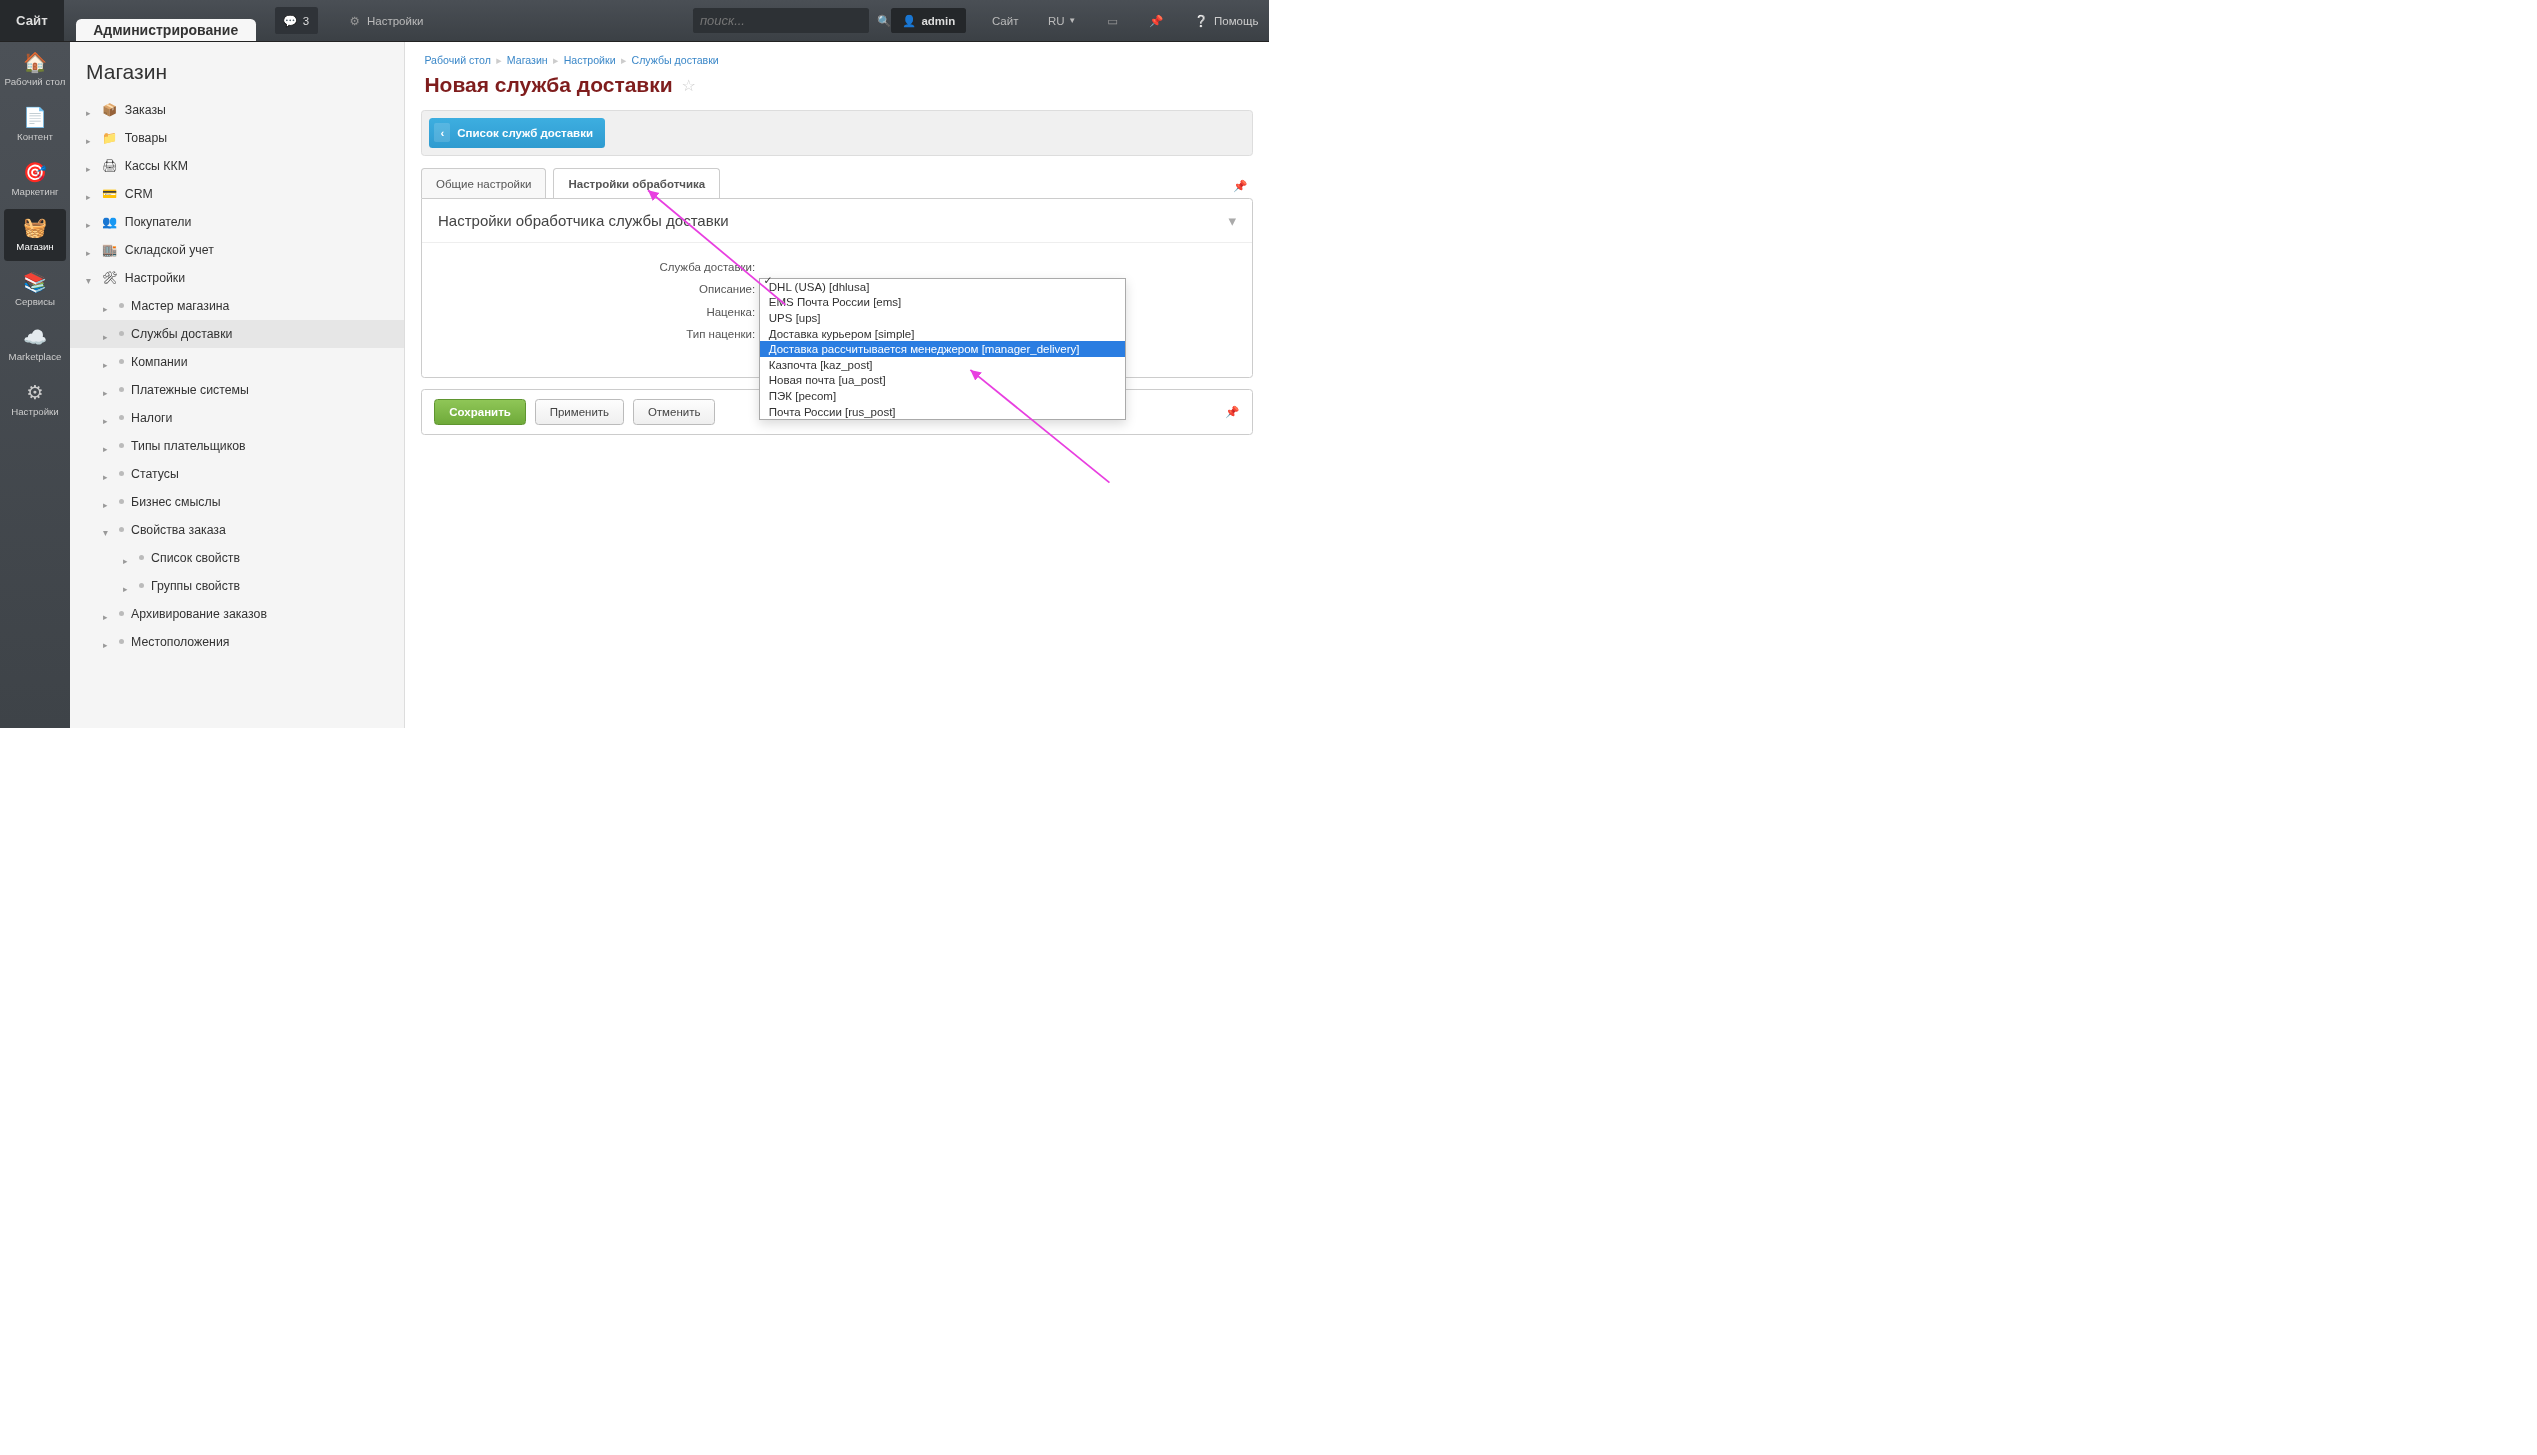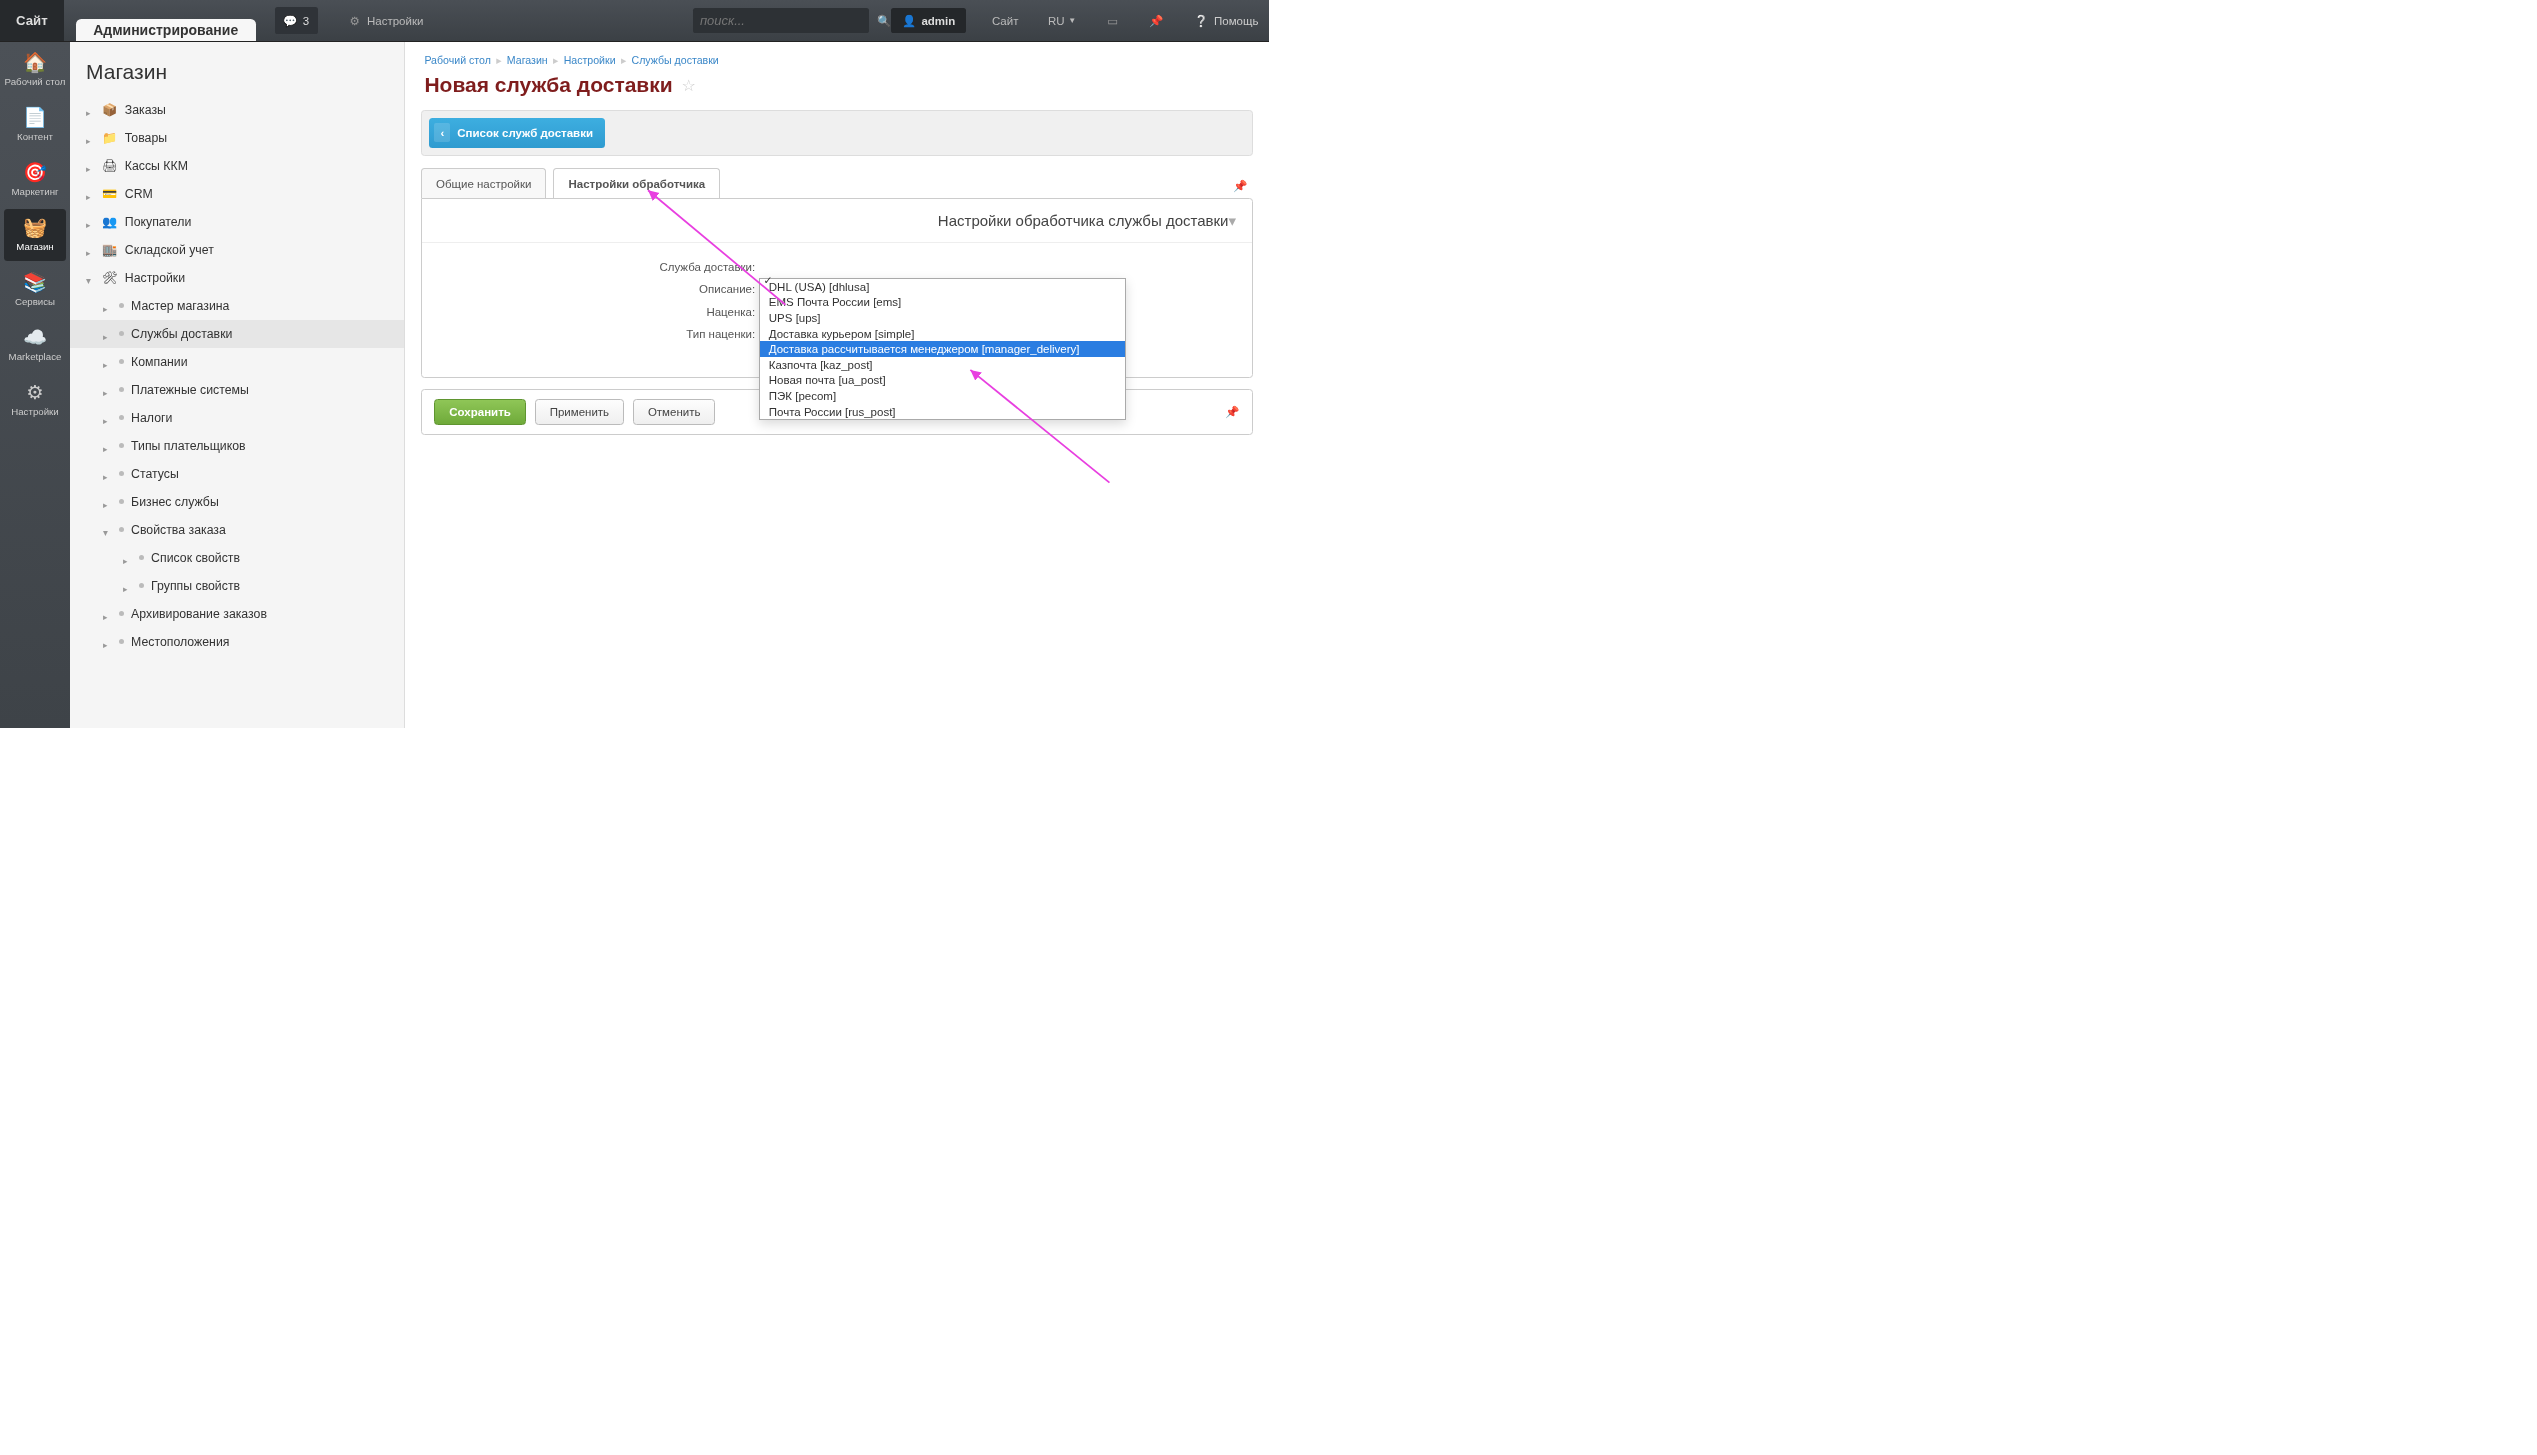--- a/index.html
+++ b/index.html
@@ -53,21 +53,21 @@
 .bluebar { margin: 0 16px 12.3px; background: #f0f0f0; border: 0.9px solid #ddd; border-radius: 3.5px; padding: 7px; }
 .bluebtn { display: inline-flex; align-items: center; background: linear-gradient(#3daee0, #2f9bd0); color: #fff; border-radius: 3.5px; padding: 5.3px 12.3px 5.3px 5.3px; font-size: 11.5px; font-weight: 600; gap: 3.5px; cursor: pointer; }
 .bluebtn .chev { background: rgba(255,255,255,0.15); width: 16px; height: 19.4px; display: inline-flex; align-items: center; justify-content: center; border-radius: 1.8px; margin-right: 3.5px; }
 
 .tabsrow { display: flex; align-items: flex-end; padding: 0 16px; gap: 7px; position: relative; }
 .tabsrow .tabi { border: 0.9px solid #ccc; border-bottom: none; border-radius: 3.5px 3.5px 0 0; padding: 8.8px 14px; background: #f8f8f8; font-size: 11.5px; color: #555; cursor: pointer; }
 .tabsrow .tabi.active { background: #fff; font-weight: 600; }
 .tabsrow .pin { margin-left: auto; color: #aaa; cursor: pointer; padding: 5.3px; }
 
 .panel { margin: 0 16px 10.6px; border: 0.9px solid #ccc; border-radius: 0 3.5px 3.5px 3.5px; background: #fff; }
-.panel .ph { padding: 12.3px 16px; font-size: 15px; color: #444; border-bottom: 0.9px solid #eee; display: flex; justify-content: flex-end; align-items: center; }
+.panel .ph { padding: 12.3px 16px; font-size: 15px; color: #444; border-bottom: 0.9px solid #eee; display: flex; justify-content: space-between; align-items: center; }
 .panel .pbody { padding: 17.6px 16px 26.4px; }
 .formrow { display: flex; align-items: center; margin-bottom: 10.6px; }
 .formrow .lab { width: 326px; text-align: right; padding-right: 8.8px; color: #555; font-size: 11.5px; }
 
 .btnrow { margin: 0 16px; border: 0.9px solid #ccc; border-radius: 3.5px; padding: 8.8px 12.3px; display: flex; gap: 8.8px; align-items: center; }
 .btn { border: 0.9px solid #bbb; border-radius: 3.5px; padding: 6.2px 14px; font-size: 11.5px; background: linear-gradient(#fdfdfd,#efefef); cursor: pointer; color: #444; }
 .btn.save { background: linear-gradient(#8fc657,#6faa3a); color: #fff; border-color: #5f9530; font-weight: 600; }
 .btnrow .pin2 { margin-left: auto; color: #aaa; }
 
 
@@ -249,21 +249,21 @@
               <div class="node">
                 <span class="arrow right"></span>
                 <span class="bullet"></span>
                 <span>Статусы</span>
               </div>
             </li>
             <li>
               <div class="node">
                 <span class="arrow right"></span>
                 <span class="bullet"></span>
-                <span>Бизнес службы</span>
+                <span>Бизнес смыслы</span>
               </div>
             </li>
             <li>
               <div class="node">
                 <span class="arrow down"></span>
                 <span class="bullet"></span>
                 <span>Свойства заказа</span>
               </div>
               <ul class="sub sub2">
                 <li>

